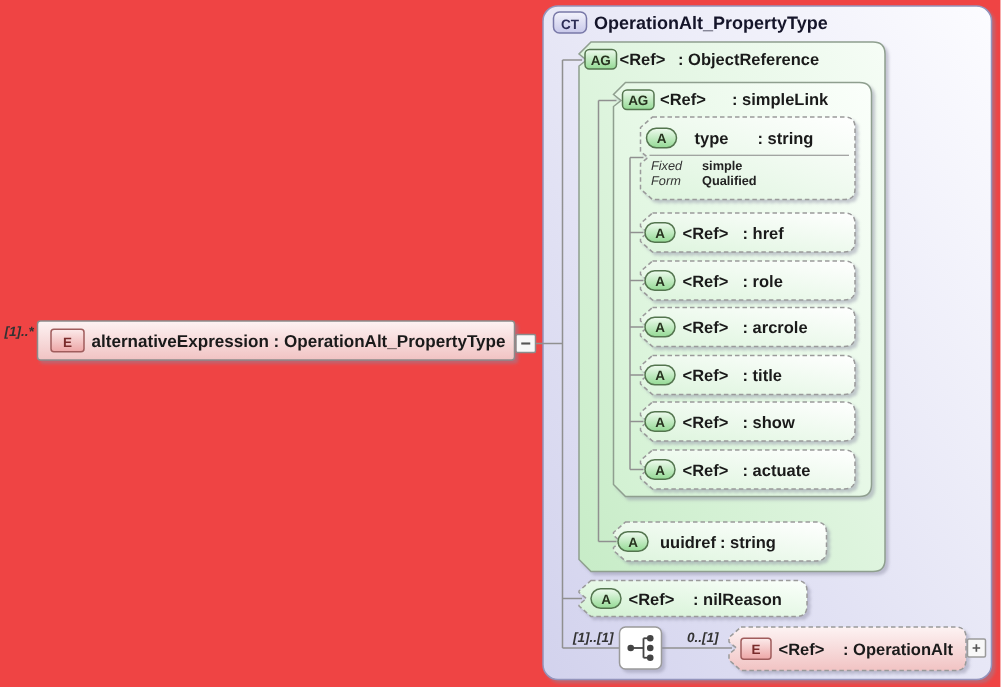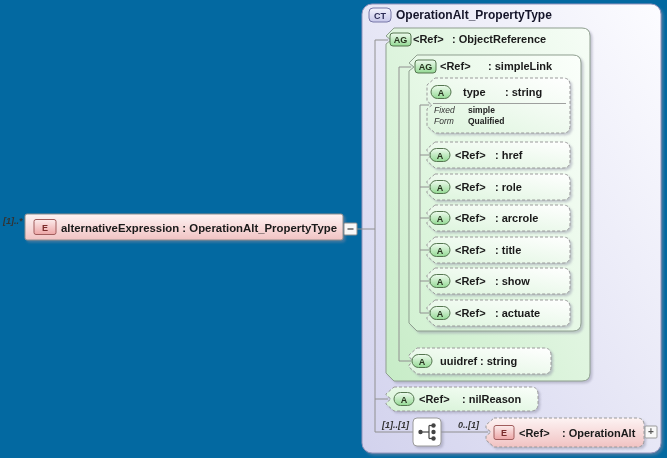--- a/index.html
+++ b/index.html
@@ -1,16 +1,16 @@
 <!DOCTYPE html>
 <html><head>
 <meta charset="utf-8">
 <style>
   html,body{margin:0;padding:0;background:#ffffff;}
-  .stage{position:relative;width:667px;height:458px;background:#0369a1;overflow:hidden;}
+  .stage{position:relative;width:667px;height:458px;background:#ef4444;overflow:hidden;}
   svg text{font-family:"Liberation Sans","DejaVu Sans",sans-serif;}
   .lbl{font-size:11px;font-weight:bold;fill:#1a1a1a;}
   .lbl-big{font-size:11.5px;font-weight:bold;fill:#1a1a1a;}
   .title{font-size:12px;font-weight:bold;fill:#15152a;}
   .badge-txt{font-size:9px;font-weight:bold;fill:#27331f;text-anchor:middle;}
   .badge-txt-red{font-size:9px;font-weight:bold;fill:#7a2c2c;text-anchor:middle;}
   .badge-txt-ct{font-size:9px;font-weight:bold;fill:#2c2c55;text-anchor:middle;}
   .mult{font-size:9px;font-weight:bold;font-style:italic;fill:#333333;}
   .facet-k{font-size:8.5px;font-style:italic;fill:#333333;}
   .facet-v{font-size:8.5px;font-weight:bold;fill:#222222;}

